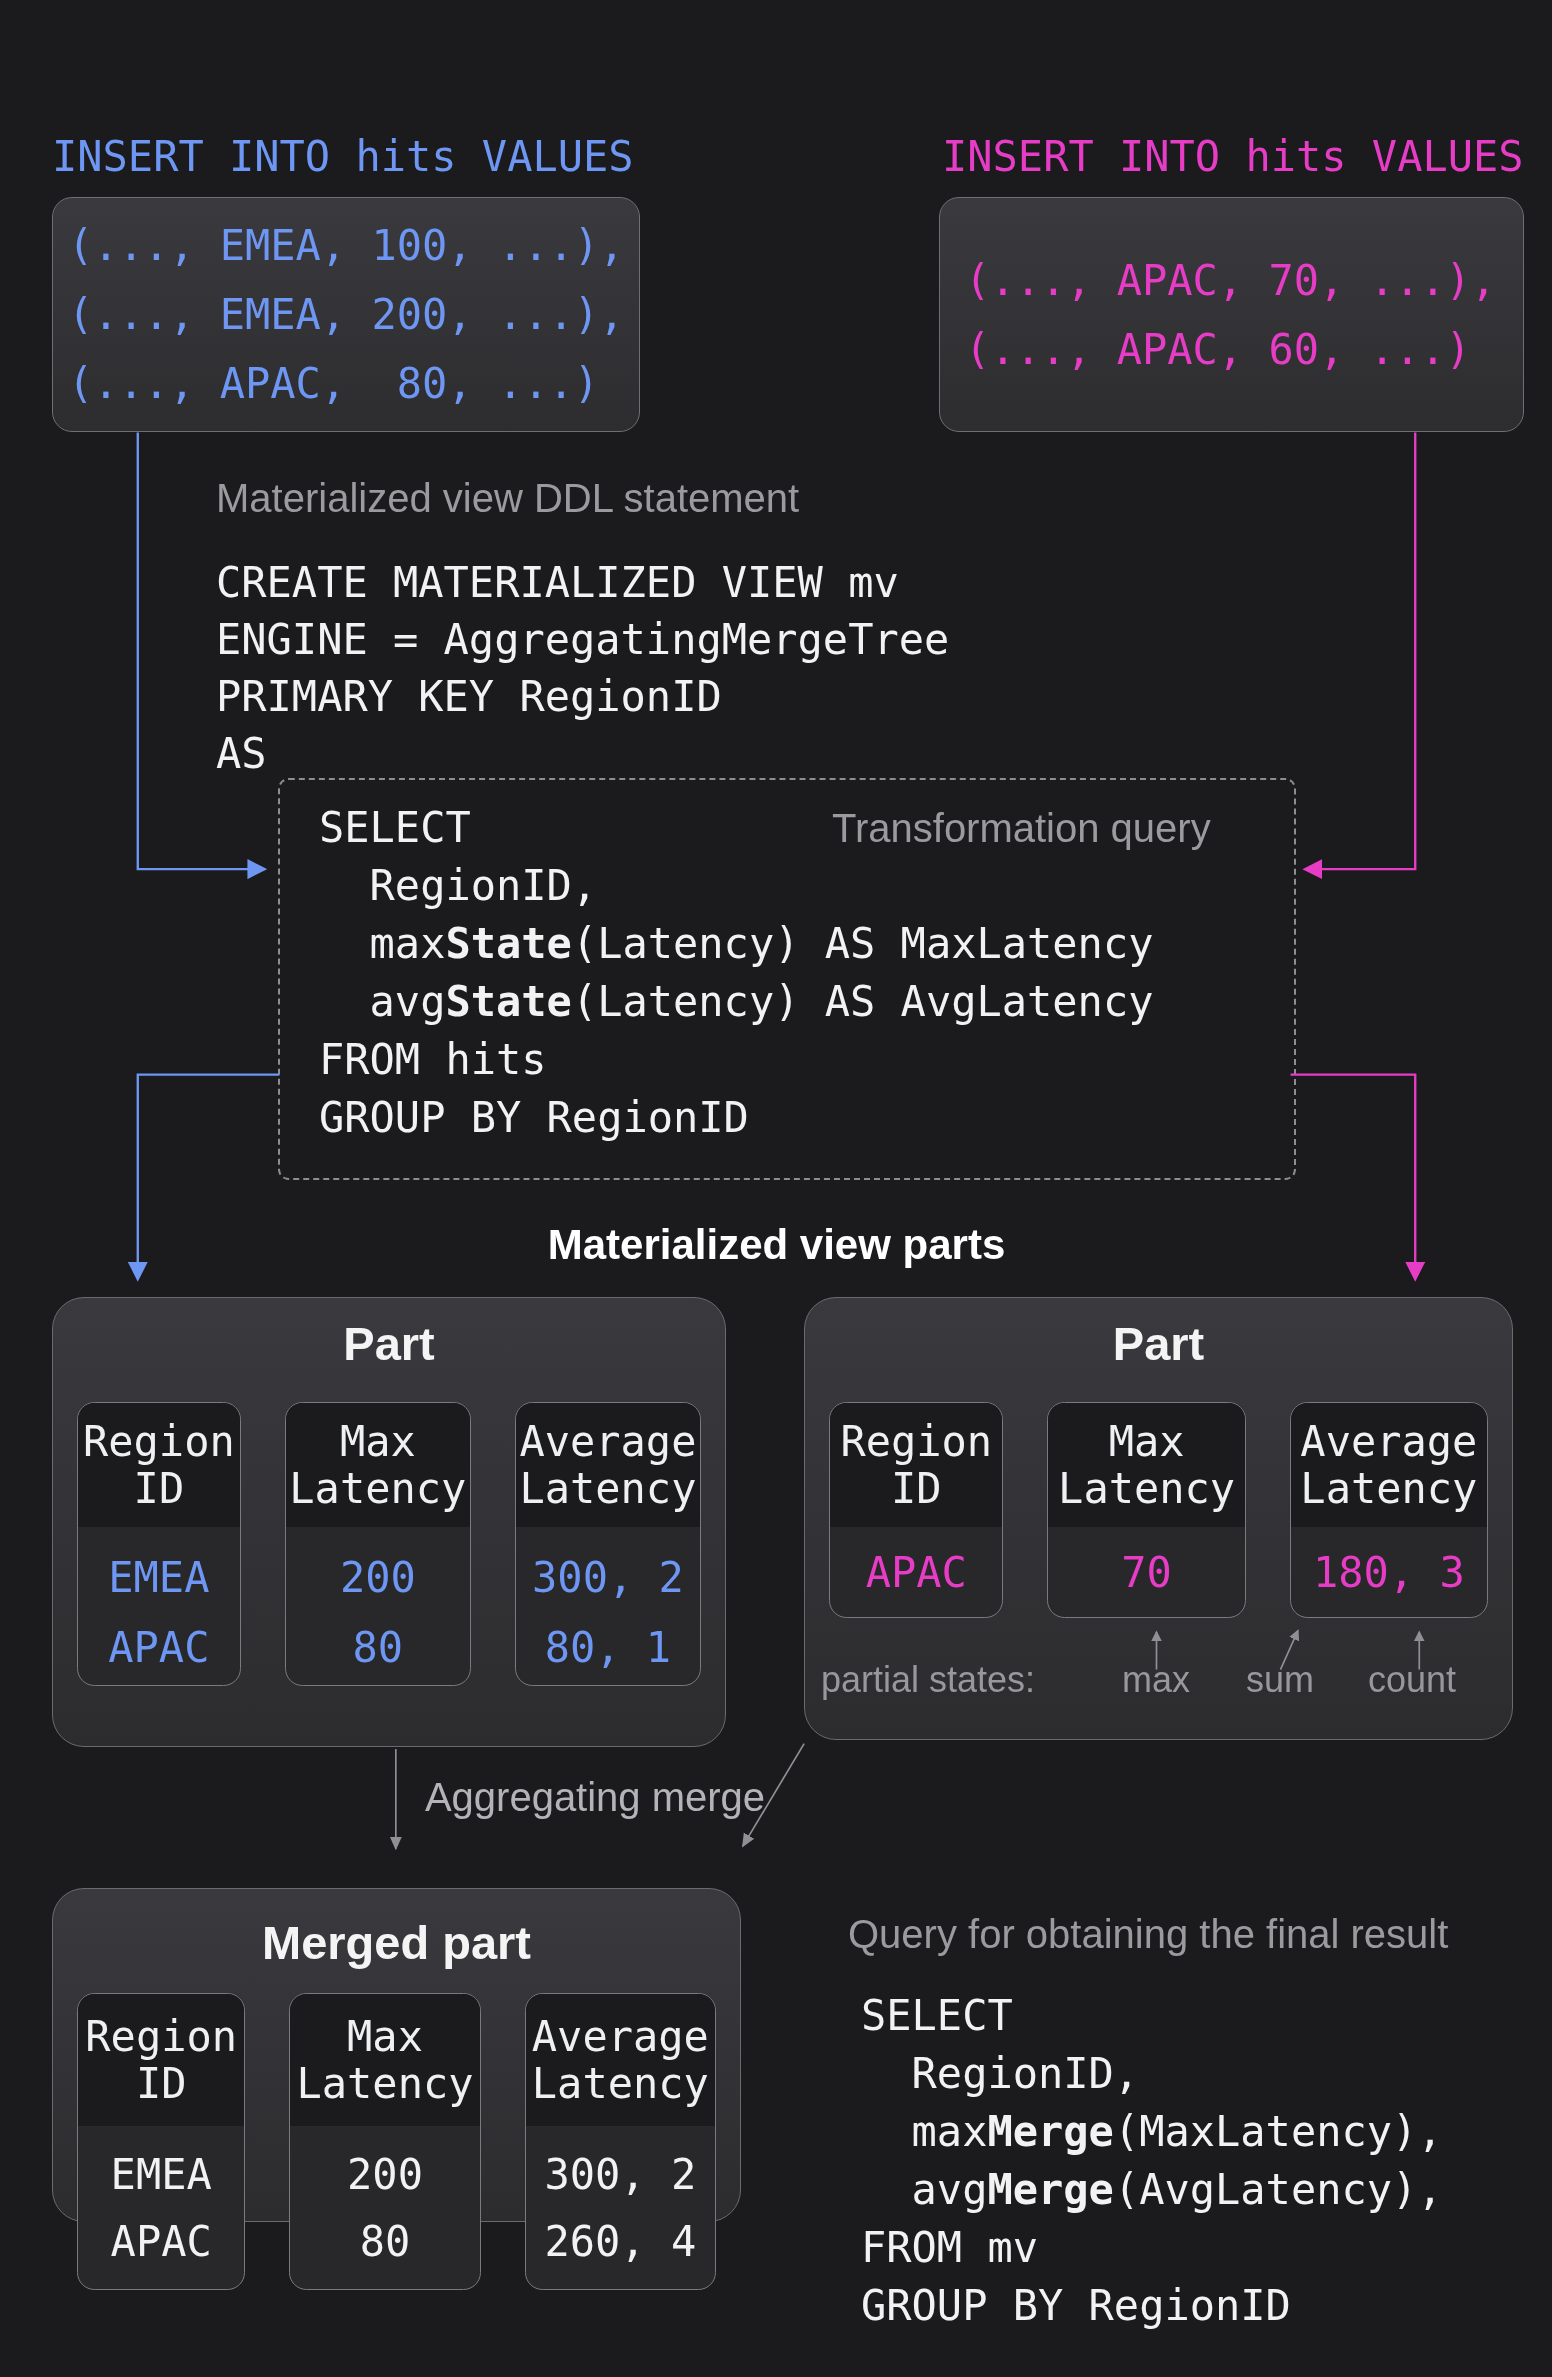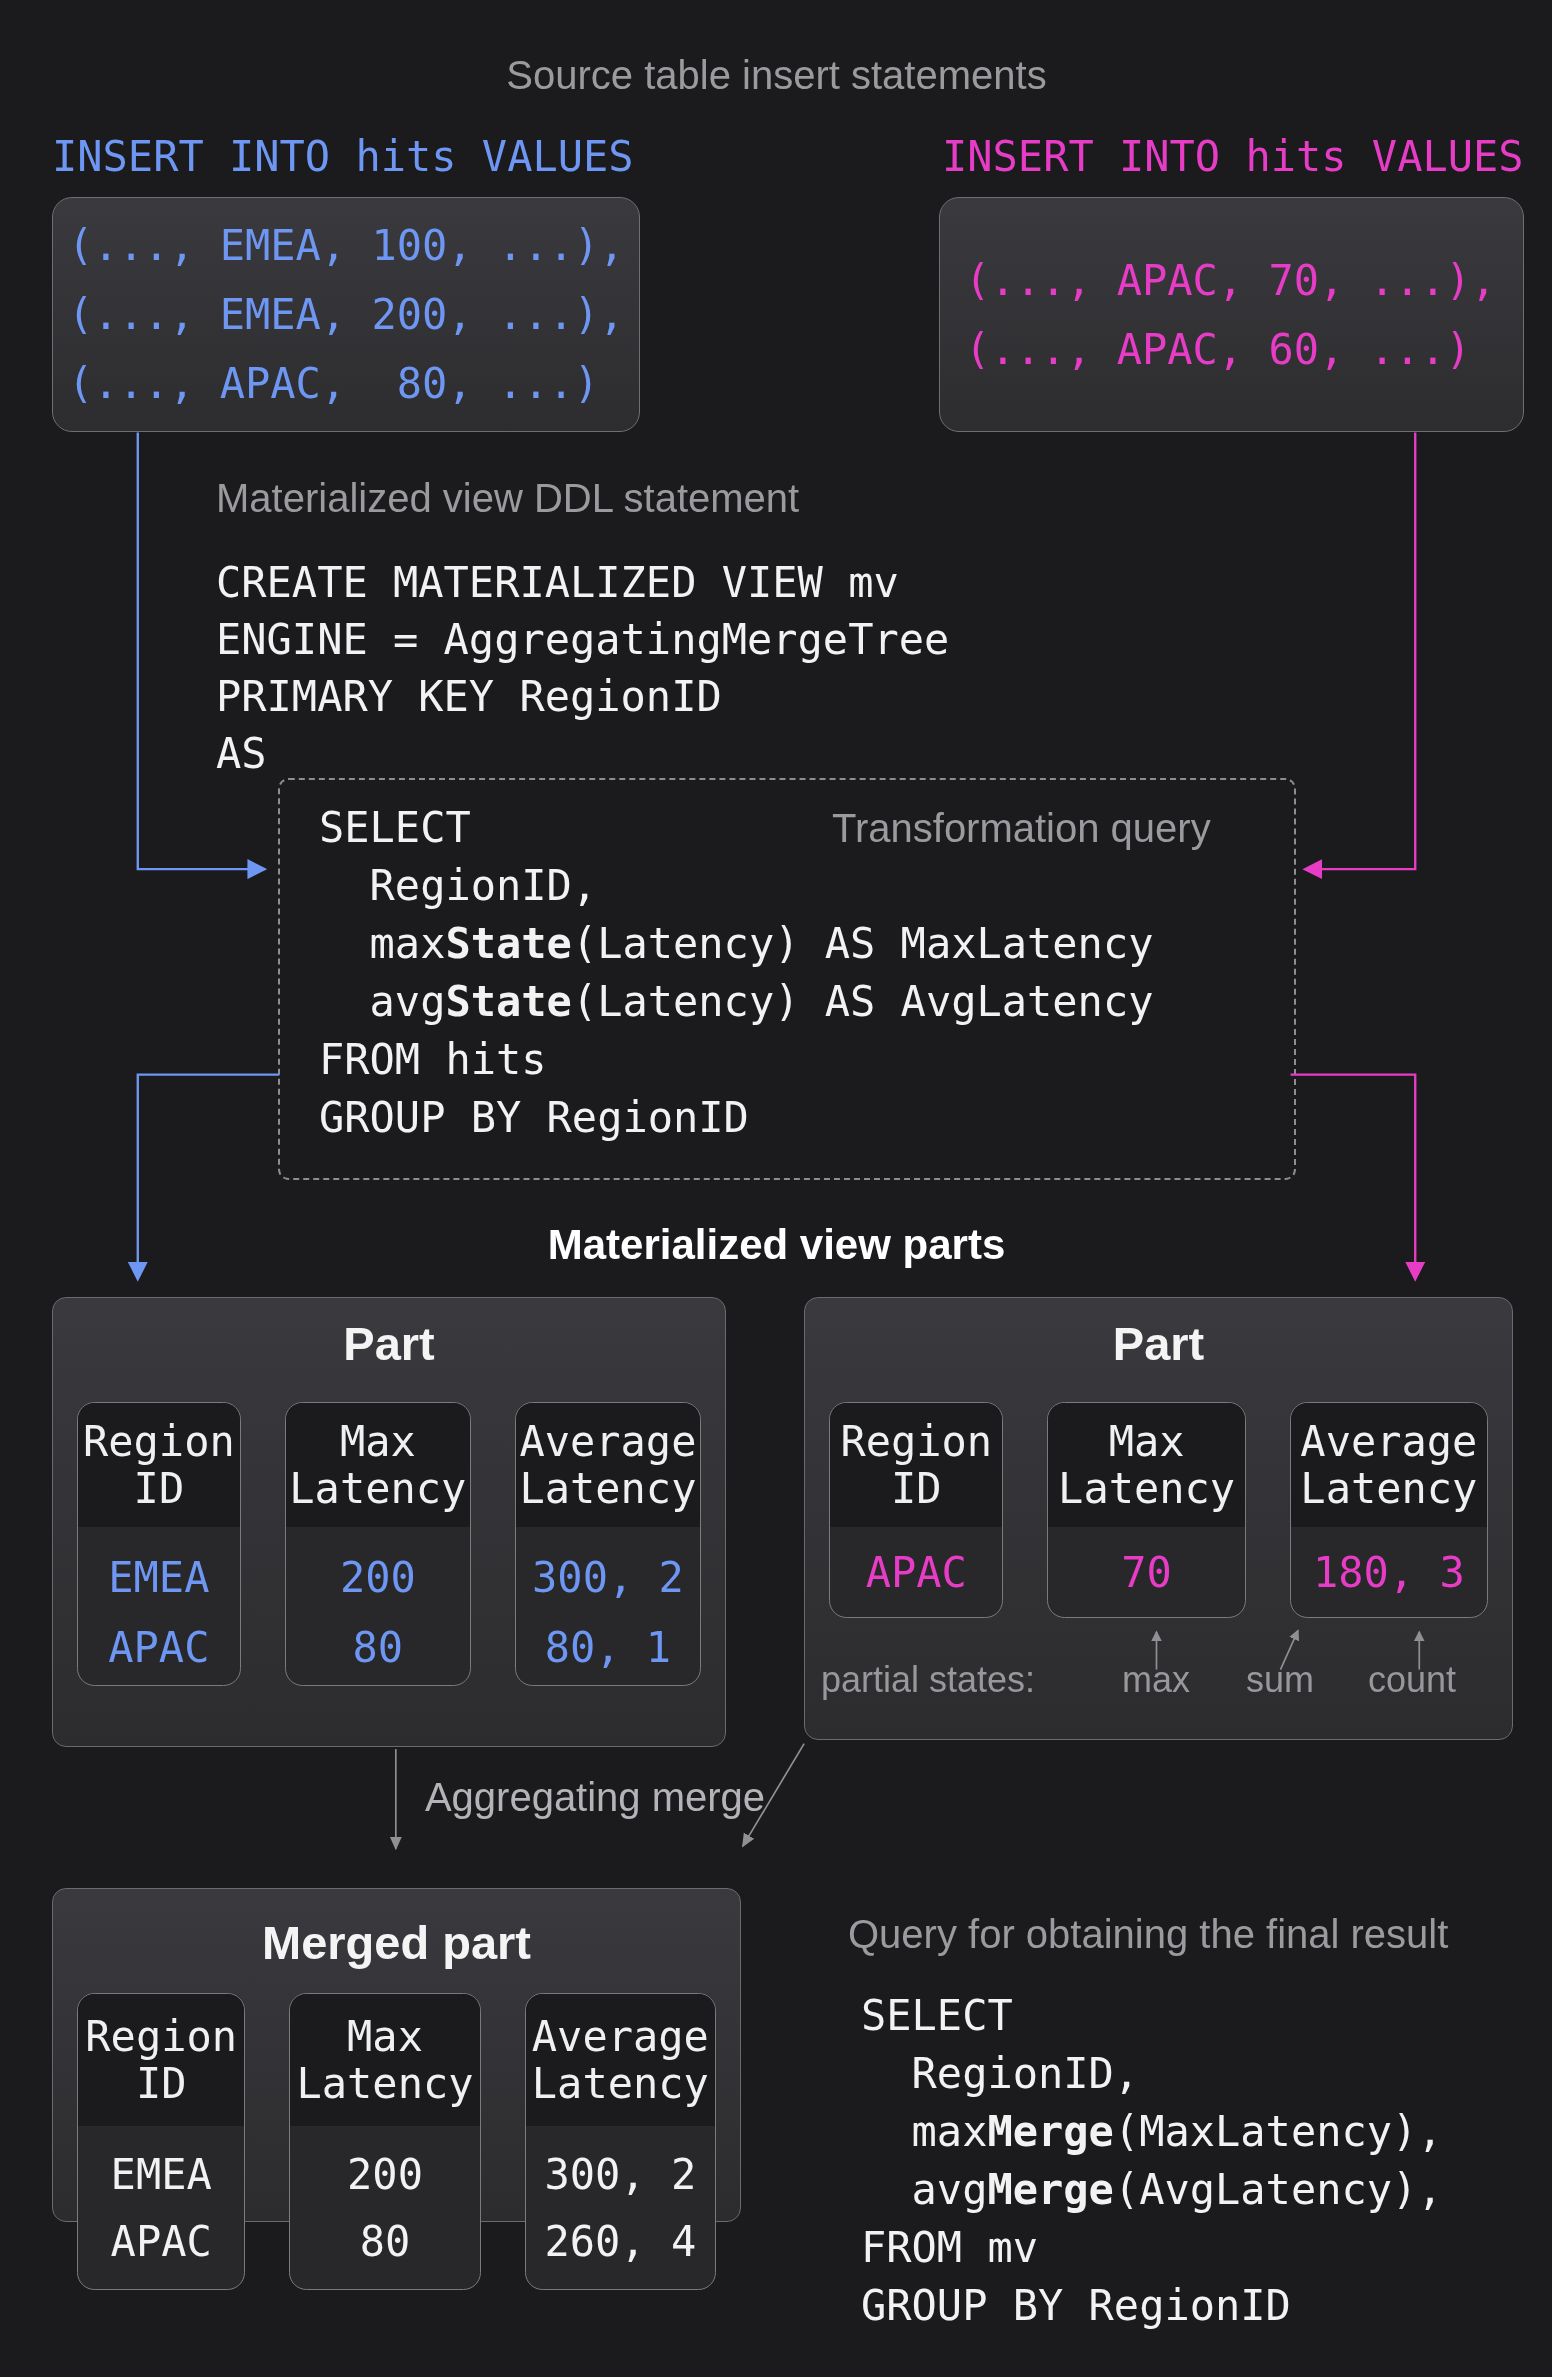--- a/index.html
+++ b/index.html
@@ -28,21 +28,21 @@
   .ddl-code .cline{line-height:57px;}
   .tq-code .cline{line-height:58px;}
   .fin-code .cline{line-height:58px;}
 
   .dashedbox{
     border:2px dashed #8d8d92;border-radius:10.8px;background:transparent;
   }
 
   .pbox{
     background:linear-gradient(180deg,#3a3a3e 0%,#2c2c2f 100%);
-    border:1.3px solid #6a6a6f;border-radius:14px;box-sizing:border-box;
+    border:1.3px solid #6a6a6f;border-radius:32px;box-sizing:border-box;
   }
   .ptitle{
     margin-top:17.5px;text-align:center;color:#f4f4f5;
     font-size:47px;font-weight:600;
   }
   .cols{
     position:absolute;left:24px;right:24px;top:104px;
     display:grid;grid-template-columns:0.88fr 1fr 1fr;grid-gap:20px;gap:44px;
   }
   .col{
@@ -69,21 +69,20 @@
   .partial{color:#97979c;font-size:36px;white-space:nowrap;}
   .merge-h{color:#b3b3b8;font-size:40px;white-space:nowrap;}
   .parts-h{color:#ffffff;font-size:42px;font-weight:700;}
   svg.overlay{position:absolute;left:0;top:0;pointer-events:none;}
 </style>
 </head>
 <body>
 
 <div id="canvas">
 
-  <div class="abs center gray-h" style="top:53px;">Source table insert statements</div>
 
   <div class="abs mono code blue" style="left:52px;top:132px;">INSERT INTO hits VALUES</div>
   <div class="abs srcbox blue mono" style="left:52px;top:197px;width:588px;height:235px;padding-left:15px;">
       <div class="cline"><span>(..., EMEA, 100, ...),</span></div>
       <div class="cline"><span>(..., EMEA, 200, ...),</span></div>
       <div class="cline"><span>(..., APAC,  80, ...)</span></div>
     </div>
 
   <div class="abs mono code pink" style="left:942px;top:132px;">INSERT INTO hits VALUES</div>
   <div class="abs srcbox pink mono" style="left:939px;top:197px;width:585px;height:235px;">

